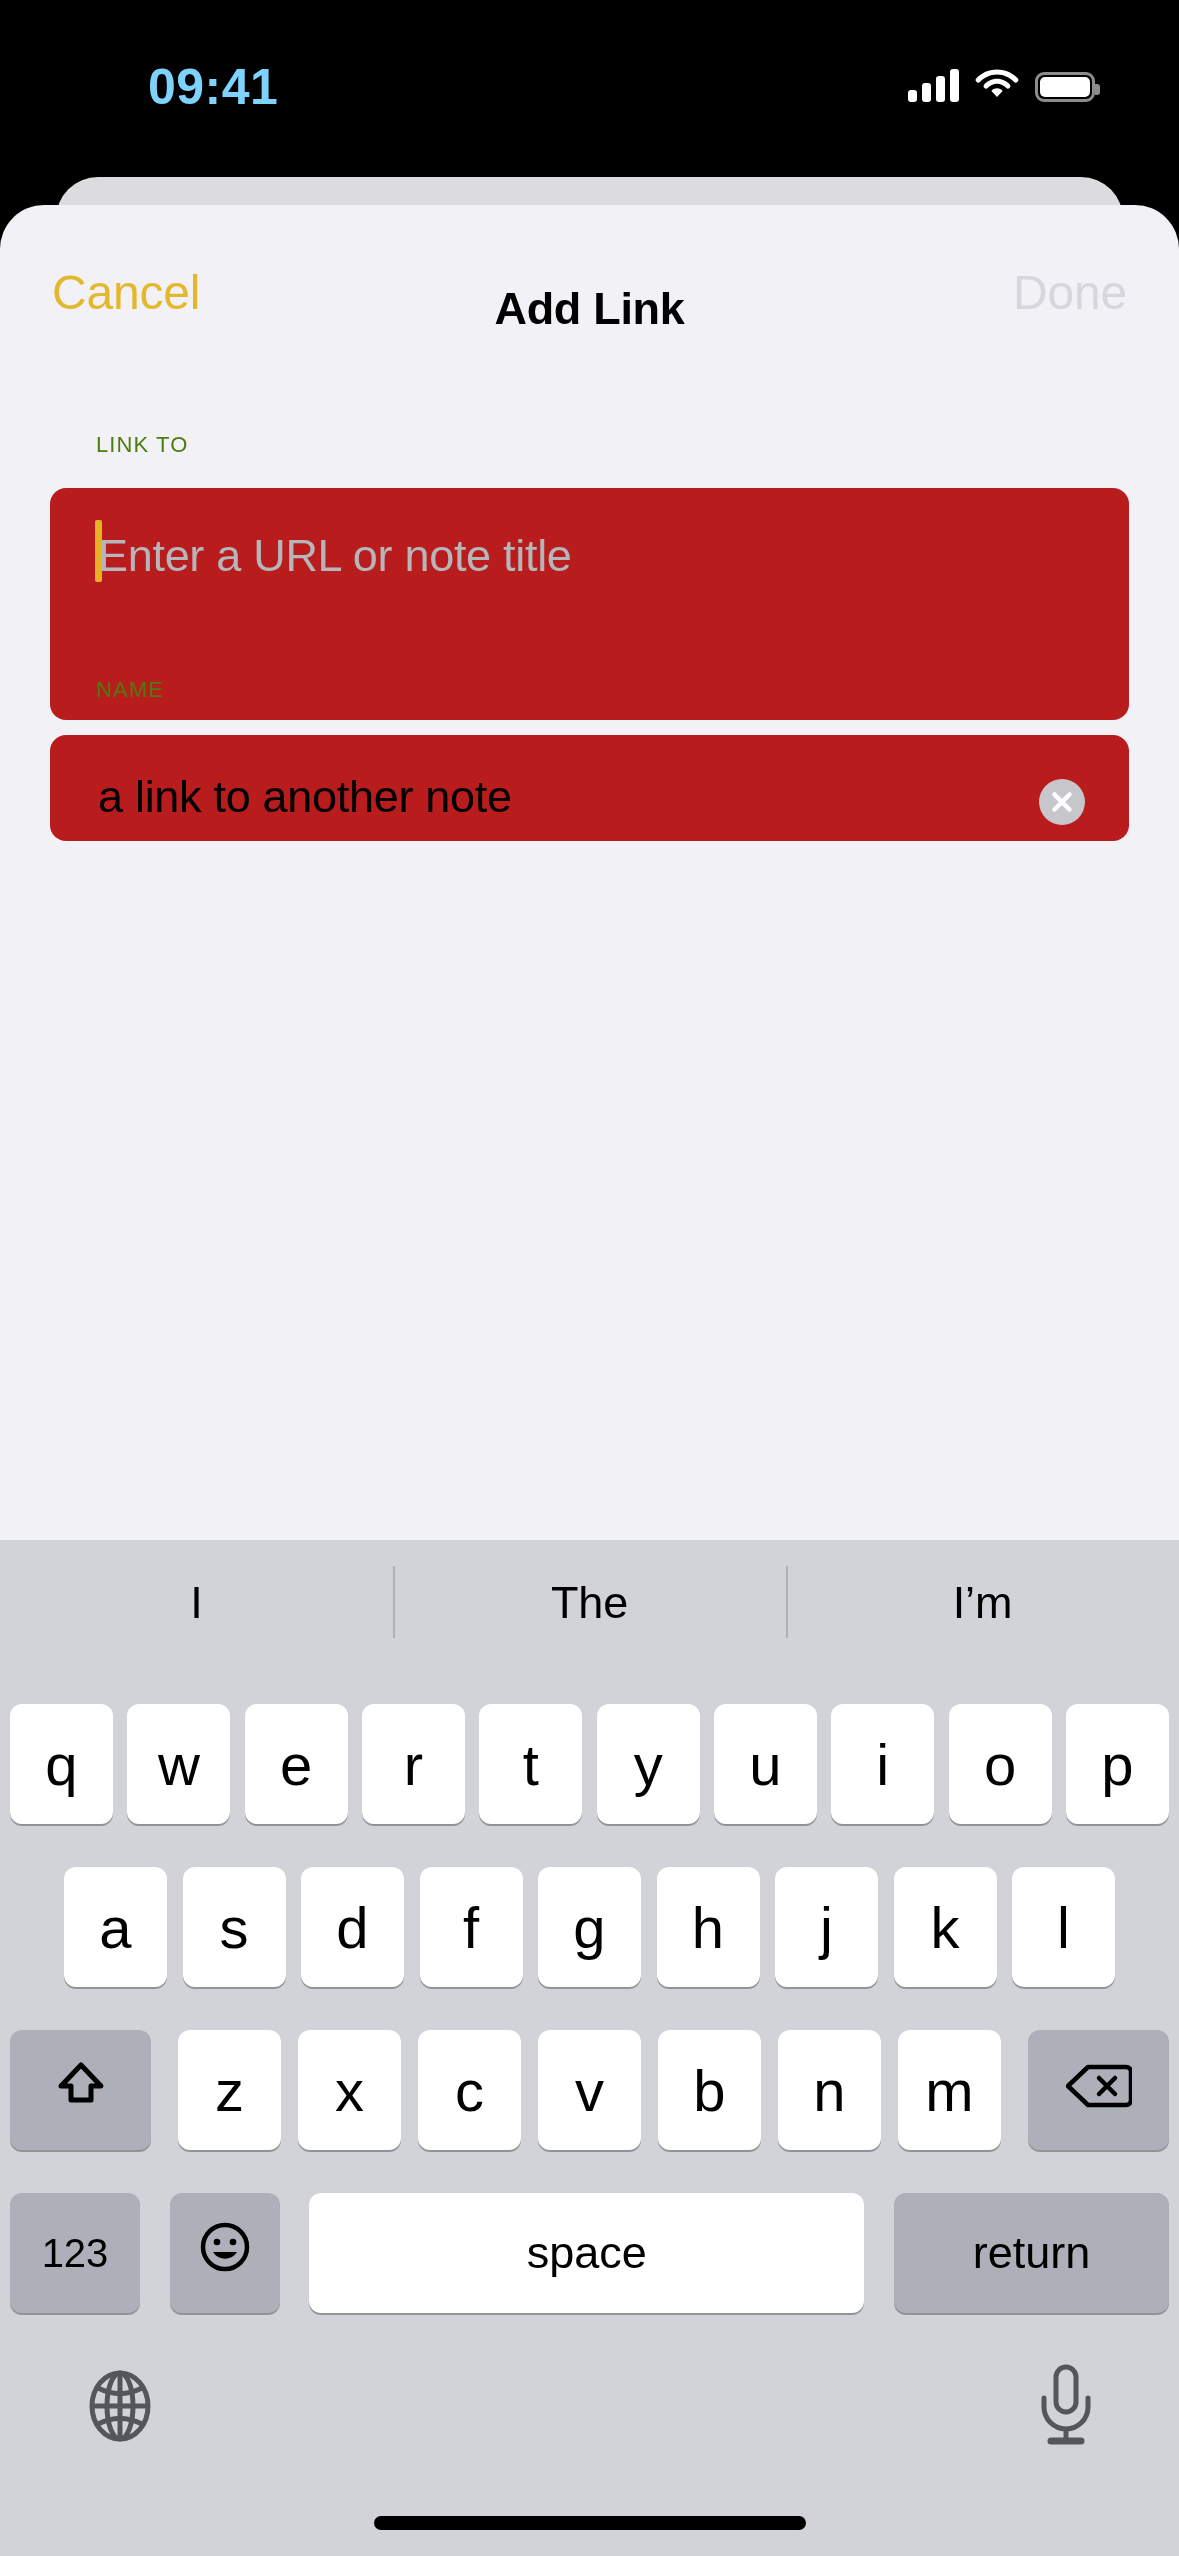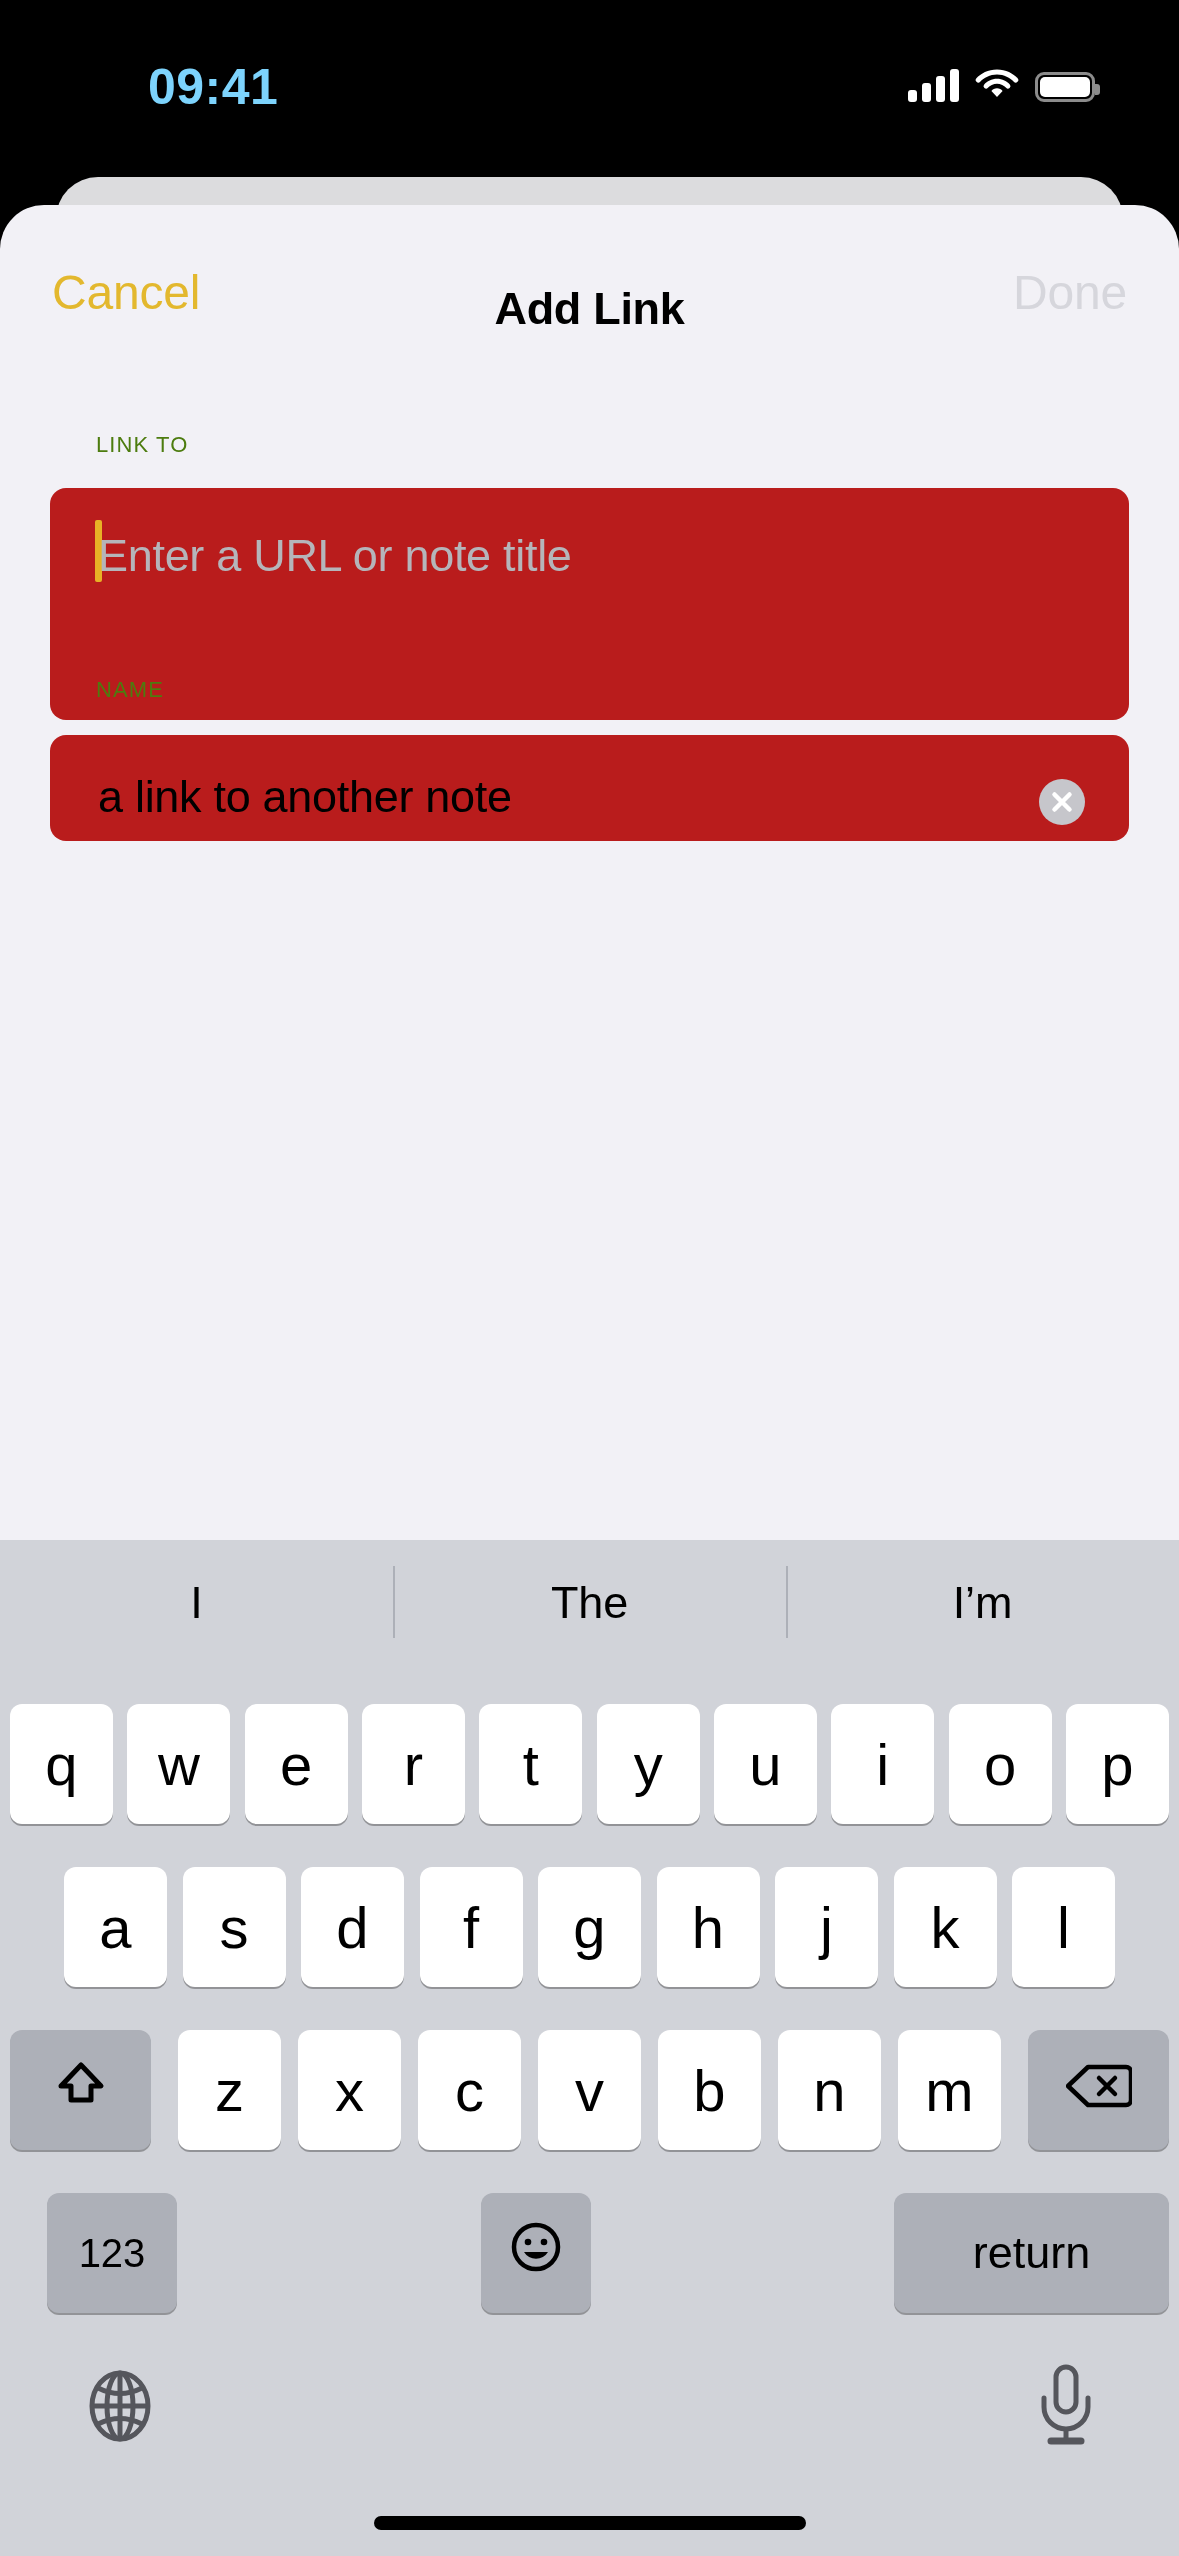--- a/index.html
+++ b/index.html
@@ -255,21 +255,21 @@
     justify-content: center;
     font-size: 58px;
     color: #000000;
     font-weight: 400;
     height: 120px;
   }
   .key.dark {
     background: #adb0b8;
     box-shadow: 0 2px 0 rgba(0,0,0,0.30);
   }
-  .key.fn-text { font-size: 40px; margin-left: 37px; }
+  .key.fn-text { font-size: 40px; }
 
   #row-1 { top: 164px; padding: 0 10px; justify-content: space-between; }
   #row-1 .key { width: 103px; }
 
   #row-2 { top: 327px; padding: 0 64px; justify-content: space-between; }
   #row-2 .key { width: 103px; }
 
   #row-3 { top: 490px; padding: 0 10px; justify-content: space-between; }
   #row-3 .key.letter { width: 103px; }
   #row-3 .key.dark { width: 141px; }
@@ -426,20 +426,21 @@
       <div class="key dark kemoji">
         <span>
           <svg width="56" height="56" viewBox="0 0 56 56">
             <circle cx="28" cy="28" r="22" fill="none" stroke="#000" stroke-width="4.5"></circle>
             <circle cx="20" cy="23" r="3.3" fill="#000"></circle>
             <circle cx="36" cy="23" r="3.3" fill="#000"></circle>
             <path d="M16 33 A14 14 0 0 0 40 33 Z" fill="#000"></path>
           </svg>
         </span>
       </div>
+      <div class="key kspace">space</div>
       <div class="key dark kreturn">return</div>
     </div>
 
     <div id="globe-key">
       <svg width="76" height="76" viewBox="0 0 76 76">
         <ellipse cx="38" cy="38" rx="28" ry="33" fill="none" stroke="#55565c" stroke-width="5"></ellipse>
         <ellipse cx="38" cy="38" rx="13" ry="33" fill="none" stroke="#55565c" stroke-width="5"></ellipse>
         <line x1="10" y1="38" x2="66" y2="38" stroke="#55565c" stroke-width="5"></line>
         <path d="M16 20 Q38 31 60 20" fill="none" stroke="#55565c" stroke-width="5"></path>
         <path d="M16 56 Q38 45 60 56" fill="none" stroke="#55565c" stroke-width="5"></path>

